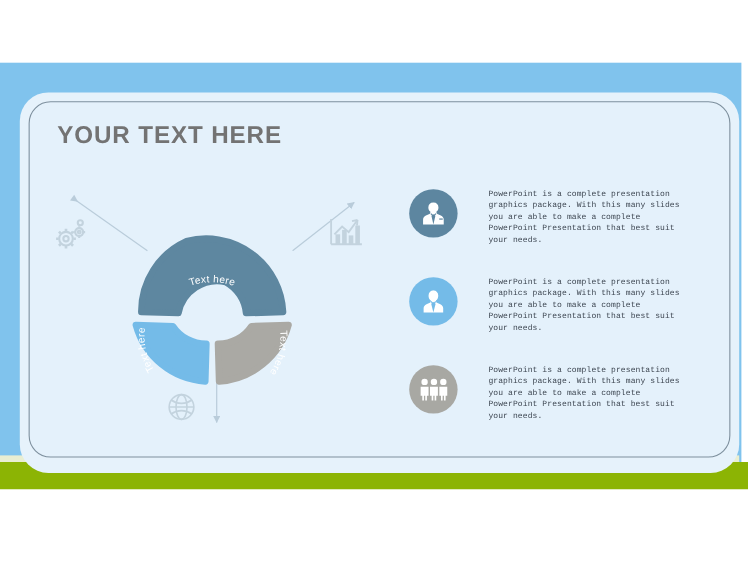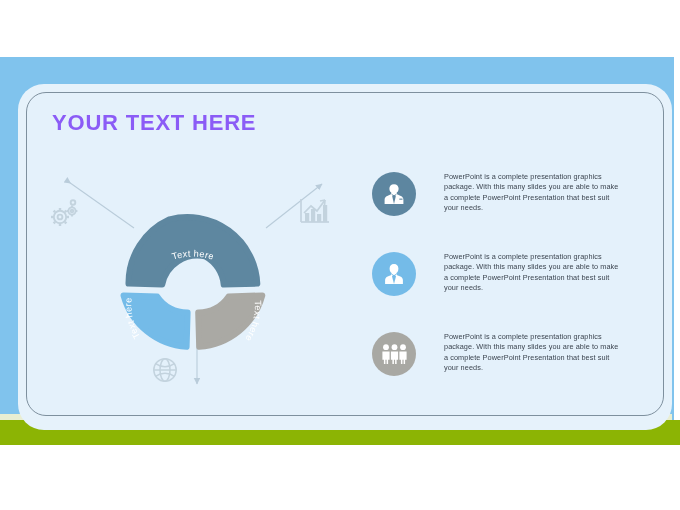--- a/index.html
+++ b/index.html
@@ -83,21 +83,21 @@
   }
 
   
   .page-title {
     position: absolute;
     left: 52px;
     top: 110px;
     font-size: 22px;
     font-weight: bold;
     letter-spacing: 0.8px;
-    color: #8b5cf6;
+    color: #737373;
     white-space: nowrap;
   }
 
   
   .donut-wrap {
     position: absolute;
     left: 108px;
     top: 178px;
     width: 170px;
     height: 200px;
@@ -121,20 +121,21 @@
   .bullets {
     position: absolute;
     left: 372px;
     top: 172px;
     width: 256px;
   }
   .bullet-row {
     position: relative;
     height: 75px;
     margin-bottom: 5px;
+    font-family: Liberation Mono, monospace;
   }
   .bullet-icon {
     position: absolute;
     left: 0;
     top: 0;
     width: 44px;
     height: 44px;
     border-radius: 50%;
     display: flex;
     align-items: center;

